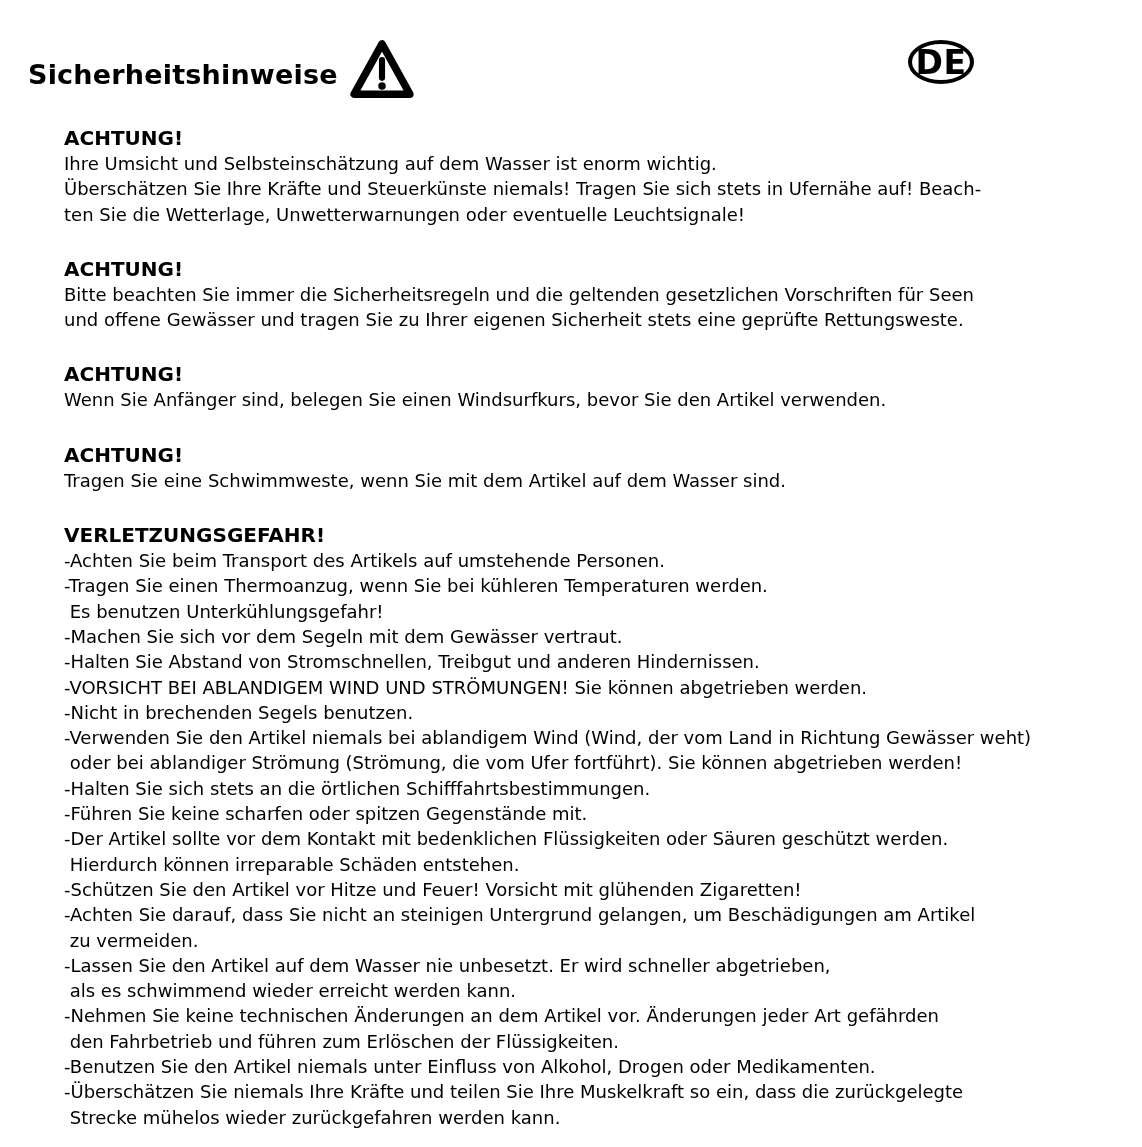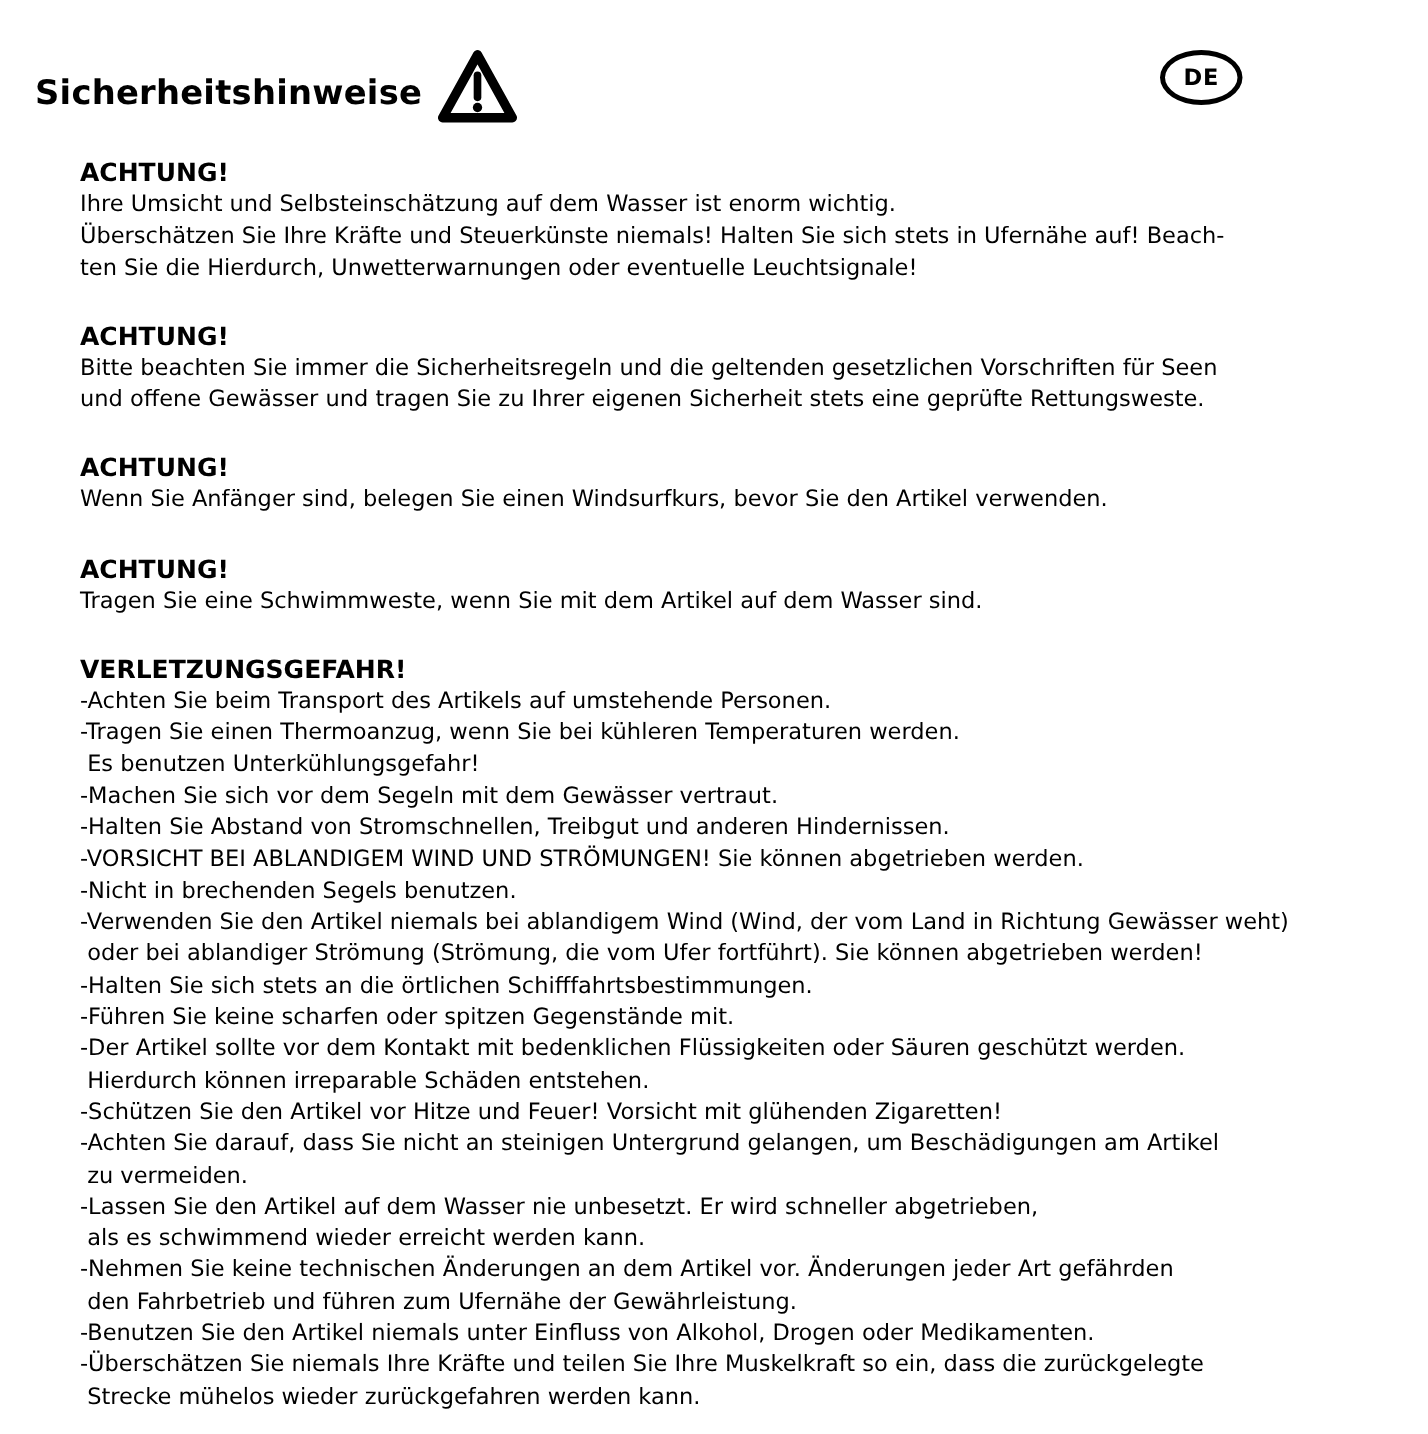--- a/index.html
+++ b/index.html
@@ -30,30 +30,30 @@
     font-weight: bold;
     letter-spacing: 0.2px;
     white-space: pre;
   }
   .warning-triangle {
     margin-left: 10px;
     margin-top: -6px;
   }
   .lang-badge {
     position: absolute;
-    right: 16px;
+    right: 36px;
     top: 0px;
     width: 58px;
     height: 36px;
     border: 4px solid #000;
     border-radius: 50%;
     display: flex;
     align-items: center;
     justify-content: center;
-    font-size: 18px;
+    font-size: 33px;
     font-weight: bold;
     letter-spacing: 0.5px;
   }
   .section {
     margin-top: 30px;
     margin-left: 36px;
   }
   .section:first-of-type {
     margin-top: 0;
   }
@@ -85,22 +85,22 @@
       </svg>
     </span>
 
     <span class="lang-badge">DE</span>
   </div>
 
   <div id="sections-container">
       <div class="section">
         <div class="section-heading">ACHTUNG!</div>
         <div class="section-line">Ihre Umsicht und Selbsteinschätzung auf dem Wasser ist enorm wichtig.</div>
-        <div class="section-line">Überschätzen Sie Ihre Kräfte und Steuerkünste niemals! Halten Sie sich stets in Ufernähe auf! Beach-</div>
-        <div class="section-line">ten Sie die Hierdurch, Unwetterwarnungen oder eventuelle Leuchtsignale!</div>
+        <div class="section-line">Überschätzen Sie Ihre Kräfte und Steuerkünste niemals! Tragen Sie sich stets in Ufernähe auf! Beach-</div>
+        <div class="section-line">ten Sie die Wetterlage, Unwetterwarnungen oder eventuelle Leuchtsignale!</div>
       </div>
       <div class="section">
         <div class="section-heading">ACHTUNG!</div>
         <div class="section-line">Bitte beachten Sie immer die Sicherheitsregeln und die geltenden gesetzlichen Vorschriften für Seen</div>
         <div class="section-line">und offene Gewässer und tragen Sie zu Ihrer eigenen Sicherheit stets eine geprüfte Rettungsweste.</div>
       </div>
       <div class="section">
         <div class="section-heading">ACHTUNG!</div>
         <div class="section-line">Wenn Sie Anfänger sind, belegen Sie einen Windsurfkurs, bevor Sie den Artikel verwenden.</div>
       </div>
@@ -122,20 +122,20 @@
         <div class="section-line">-Halten Sie sich stets an die örtlichen Schifffahrtsbestimmungen.</div>
         <div class="section-line">-Führen Sie keine scharfen oder spitzen Gegenstände mit.</div>
         <div class="section-line">-Der Artikel sollte vor dem Kontakt mit bedenklichen Flüssigkeiten oder Säuren geschützt werden.</div>
         <div class="section-line"> Hierdurch können irreparable Schäden entstehen.</div>
         <div class="section-line">-Schützen Sie den Artikel vor Hitze und Feuer! Vorsicht mit glühenden Zigaretten!</div>
         <div class="section-line">-Achten Sie darauf, dass Sie nicht an steinigen Untergrund gelangen, um Beschädigungen am Artikel</div>
         <div class="section-line"> zu vermeiden.</div>
         <div class="section-line">-Lassen Sie den Artikel auf dem Wasser nie unbesetzt. Er wird schneller abgetrieben,</div>
         <div class="section-line"> als es schwimmend wieder erreicht werden kann.</div>
         <div class="section-line">-Nehmen Sie keine technischen Änderungen an dem Artikel vor. Änderungen jeder Art gefährden</div>
-        <div class="section-line"> den Fahrbetrieb und führen zum Ufernähe der Gewährleistung.</div>
+        <div class="section-line"> den Fahrbetrieb und führen zum Erlöschen der Flüssigkeiten.</div>
         <div class="section-line">-Benutzen Sie den Artikel niemals unter Einfluss von Alkohol, Drogen oder Medikamenten.</div>
         <div class="section-line">-Überschätzen Sie niemals Ihre Kräfte und teilen Sie Ihre Muskelkraft so ein, dass die zurückgelegte</div>
         <div class="section-line"> Strecke mühelos wieder zurückgefahren werden kann.</div>
       </div>
     </div>
 
 </div>
 
 </body></html>

